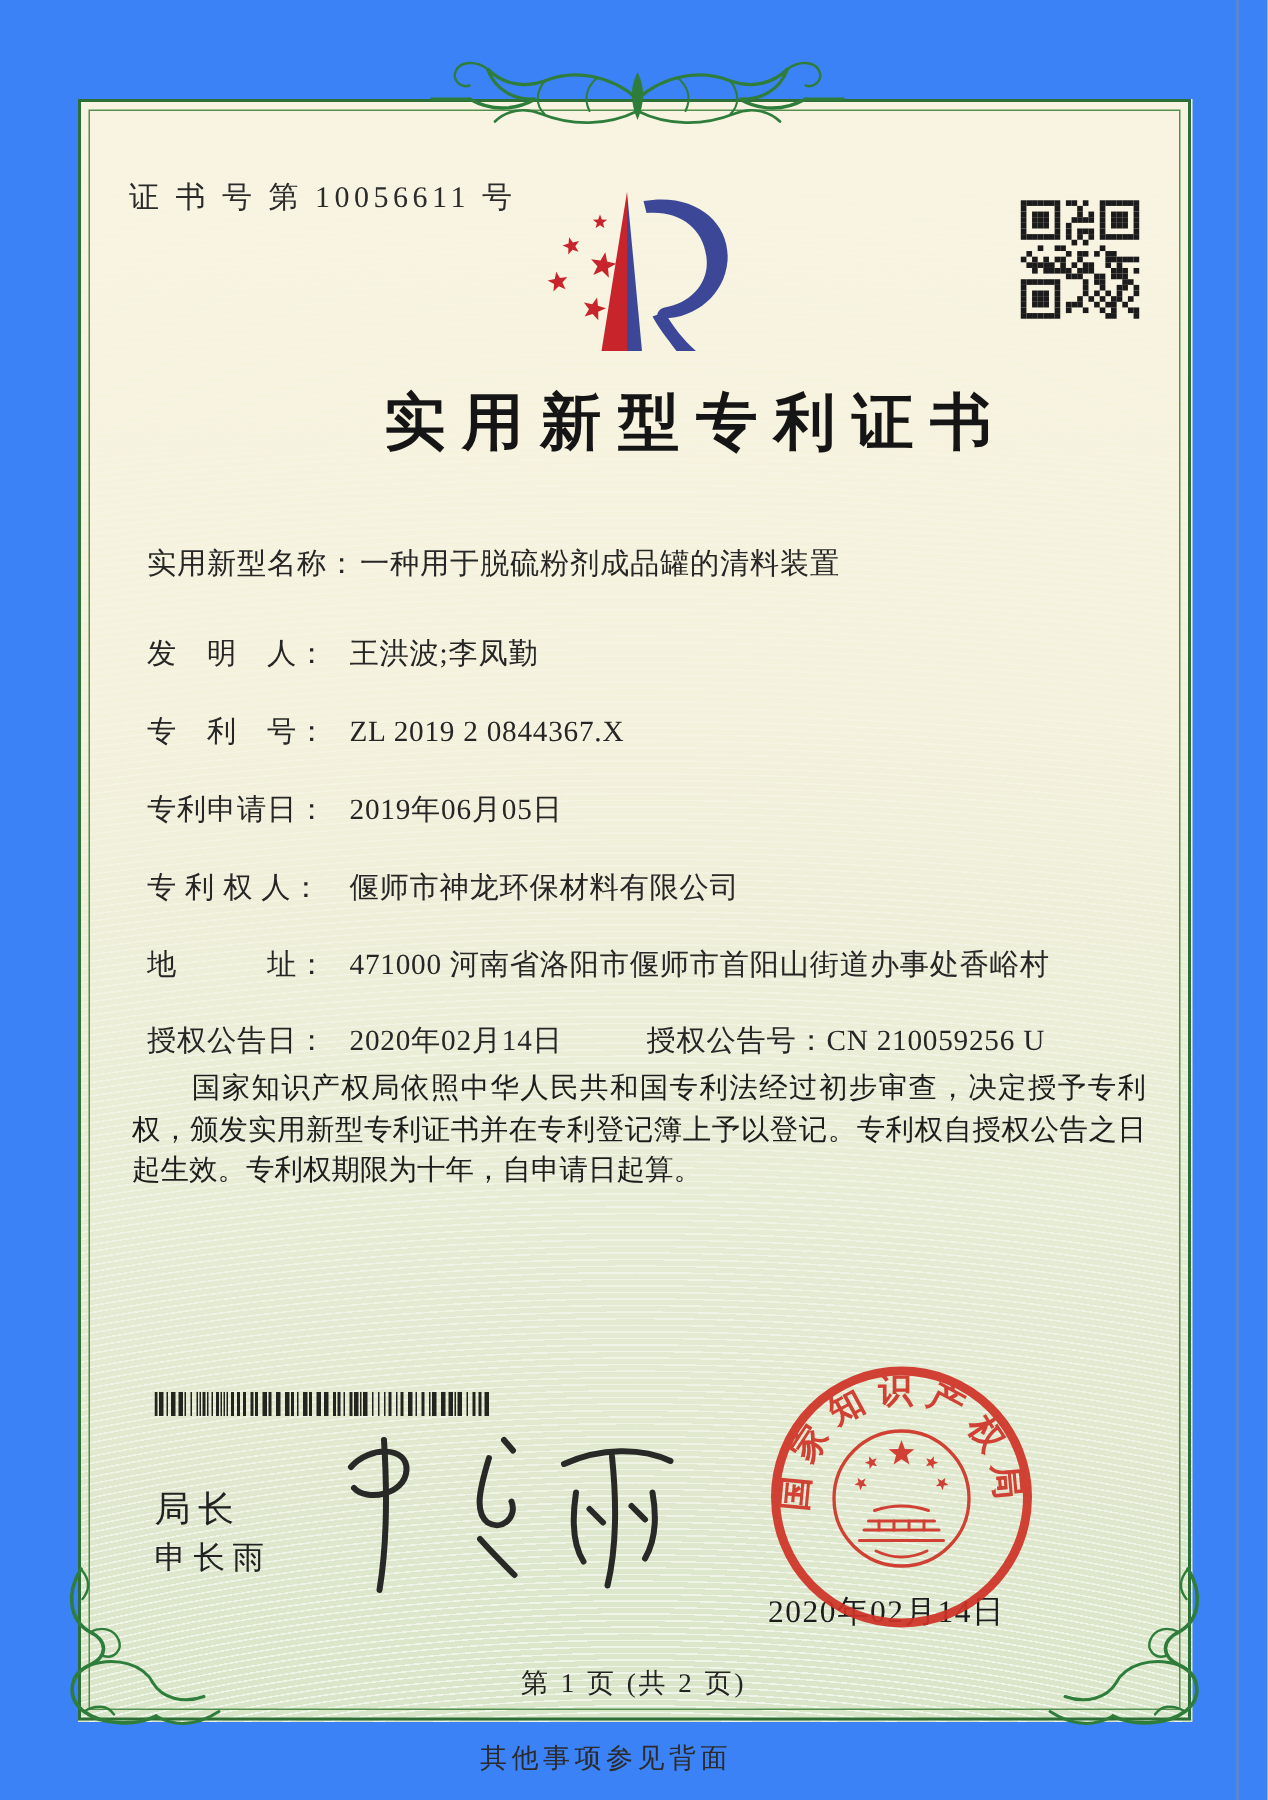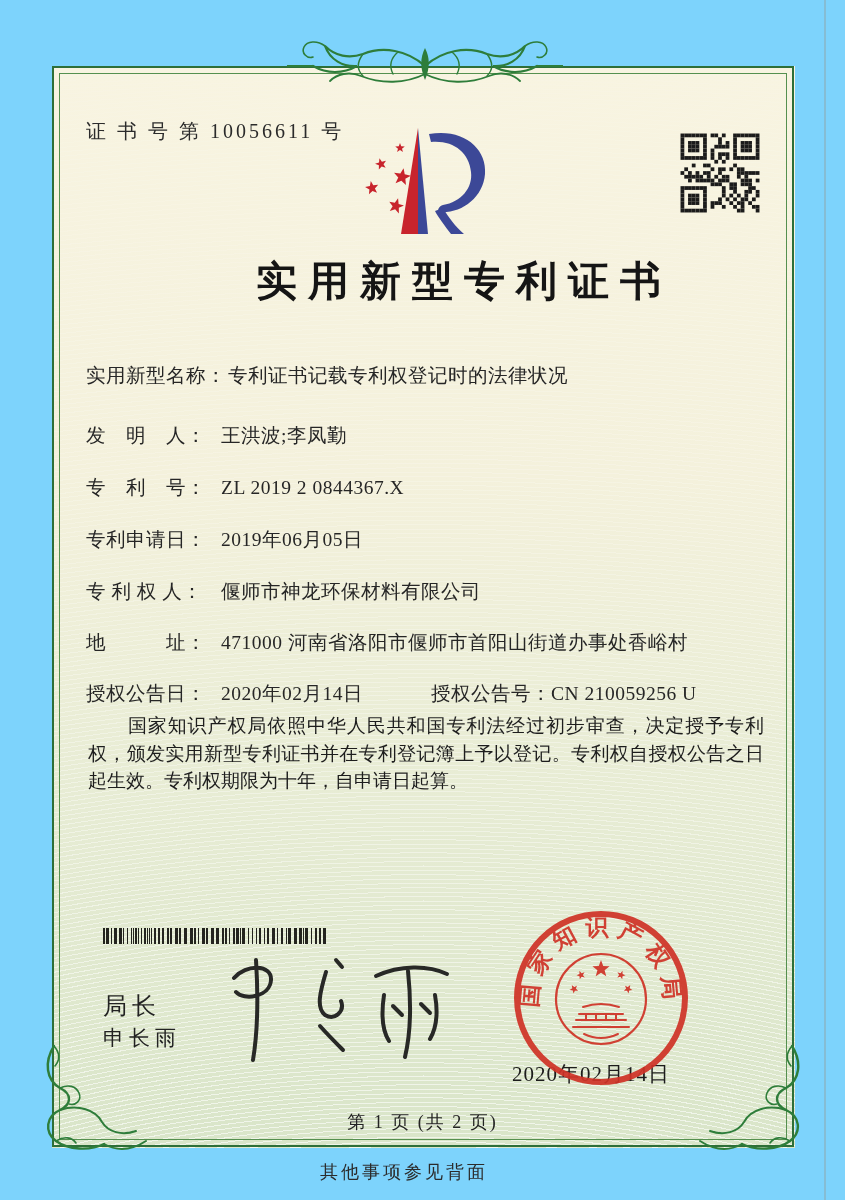--- a/index.html
+++ b/index.html
@@ -1,18 +1,18 @@
 <!DOCTYPE html>
 <html><head>
 <meta charset="utf-8">
 <style>
   html,body{margin:0;padding:0;background:#e8e4d4;}
   .paper{
     position:relative;width:845px;height:1200px;margin:0 auto;
-    background:#7dd3fc;overflow:hidden;
+    background:#3b82f6;overflow:hidden;
     font-family:"Liberation Serif","DejaVu Serif",serif;color:#262626;
   }
   .page-edge{position:absolute;top:0;right:19px;width:2px;height:100%;
     background:rgba(150,150,138,.35);}
   
   .inner-bg{position:absolute;left:52px;top:66px;width:743px;height:1082px;
     background:linear-gradient(180deg,#f8f4e1 0%,#f4f1dc 38%,#e7ecd4 68%,#d9e5c9 100%);}
   .inner-bg .waves{position:absolute;inset:0;
     background:repeating-radial-gradient(ellipse 1600px 1000px at 50% 150%,
       rgba(255,255,255,.65) 0 1.6px, rgba(255,255,255,0) 1.6px 7px);
@@ -25,21 +25,21 @@
   .orn{position:absolute;pointer-events:none;}
 
   .cert-no{position:absolute;left:86px;top:118px;font-size:20px;letter-spacing:3px;color:#2b2b2b;}
   .logo{position:absolute;left:343px;top:128px;}
   .qr{position:absolute;left:673px;top:126px;}
   .title{position:absolute;left:0;top:254px;width:845px;text-align:center;
     font-size:41px;font-weight:bold;letter-spacing:11px;padding-left:11px;
     box-sizing:border-box;color:#151515;margin-left:36px;}
   .rows{position:absolute;left:86px;top:0;width:690px;font-size:19.5px;}
   .row{position:absolute;left:0;white-space:nowrap;letter-spacing:.5px;}
-  .row .lab{display:inline-block;min-width:133px;}
+  .row .lab{display:inline-block;min-width:133px;margin-left:12px;}
   .row .val{margin-left:2px;}
   .row2{position:absolute;left:345px;top:0;white-space:nowrap;}
   .paras{position:absolute;left:88px;top:712px;width:676px;font-size:19px;
     line-height:27.5px;text-align:justify;color:#1d1d1d;}
   .paras p{margin:0;text-indent:2.1em;}
   .barcode{position:absolute;left:103px;top:928px;}
   .officer-title{position:absolute;left:103px;top:990px;font-size:24px;letter-spacing:5px;color:#222;}
   .officer-name{position:absolute;left:103px;top:1024px;font-size:21px;letter-spacing:5px;color:#222;}
   .signature{position:absolute;left:208px;top:952px;}
   .seal-date{position:absolute;left:512px;top:1060px;width:190px;font-size:21px;
@@ -322,21 +322,21 @@
         <rect x="17" y="22" width="1" height="1"></rect>
         <rect x="18" y="22" width="1" height="1"></rect>
         <rect x="22" y="22" width="1" height="1"></rect>
       </g>
     </svg>
 
   <div class="title">实用新型专利证书</div>
 
   <div class="rows">
     <div class="row" style="top:362px">
-      <span class="lab">实用新型名称：</span><span class="val">专利证书记载专利权登记时的法律状况</span>
+      <span class="lab">实用新型名称：</span><span class="val">一种用于脱硫粉剂成品罐的清料装置</span>
     </div>
     <div class="row" style="top:422px">
       <span class="lab">发　明　人：</span><span class="val">王洪波;李凤勤</span>
     </div>
     <div class="row" style="top:474px">
       <span class="lab">专　利　号：</span><span class="val">ZL 2019 2 0844367.X</span>
     </div>
     <div class="row" style="top:526px">
       <span class="lab">专利申请日：</span><span class="val">2019年06月05日</span>
     </div>

